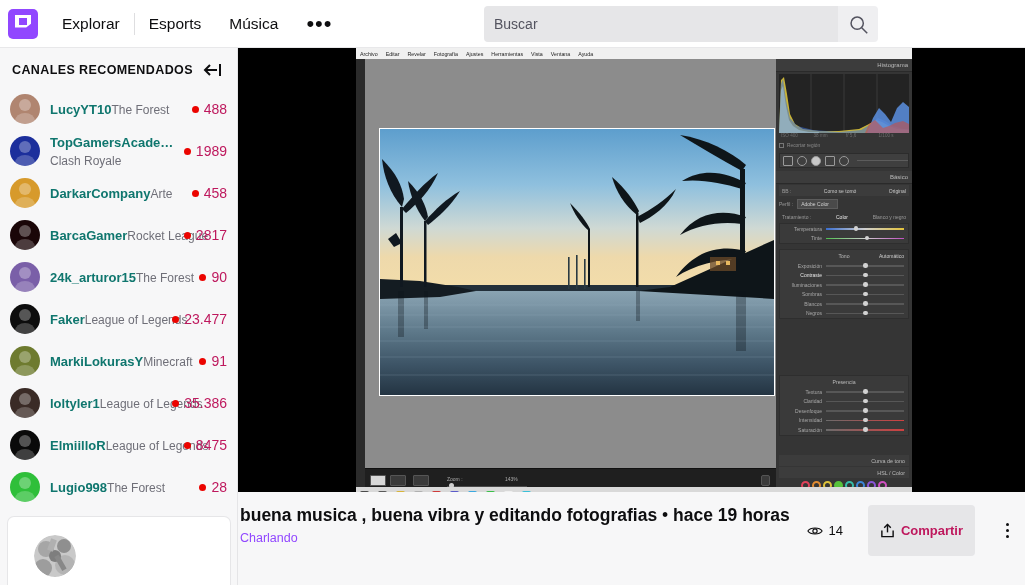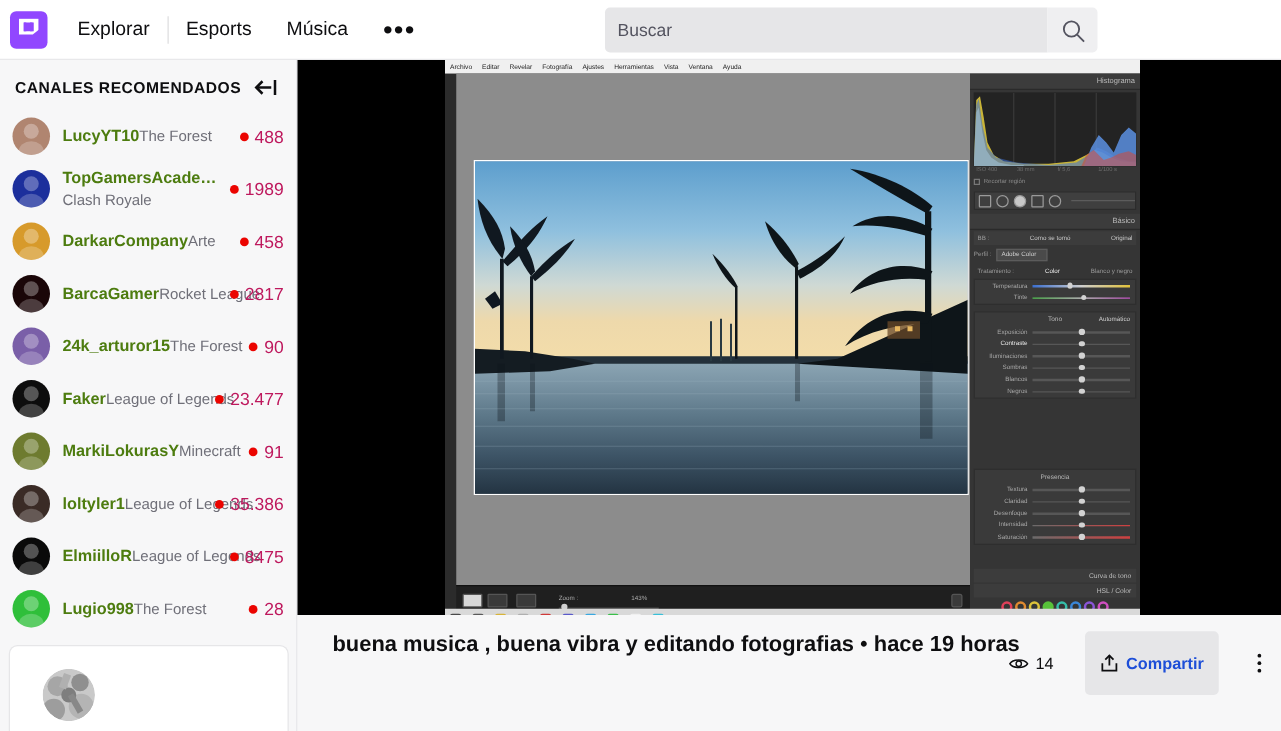--- a/index.html
+++ b/index.html
@@ -63,21 +63,21 @@
   }
   #sidebar-title { font-size: 12.5px; font-weight: bold; letter-spacing: .4px; color: #0e0e10; }
   #collapse-btn { cursor: pointer; display:flex; align-items:center; }
   .chan {
     display: flex; align-items: center; padding: 6px 10px 6px 10px;
     cursor: pointer; height: 42px;
   }
   .av { width: 30px; height: 30px; border-radius: 50%; flex: none; margin-right: 10px;
         overflow:hidden; position: relative; }
   .chan-txt { flex: 1; min-width: 0; }
-  .chan-name { font-size: 13px; font-weight: bold; color: #4d7c0f; line-height: 15px;
+  .chan-name { font-size: 13px; font-weight: bold; color: #0f766e; line-height: 15px;
     white-space: nowrap; overflow: hidden; text-overflow: ellipsis; }
   .chan-game { font-size: 12px; color: #6f6f78; line-height: 15px;
     white-space: nowrap; overflow: hidden; text-overflow: ellipsis; }
   .chan-view { display: flex; align-items: center; flex: none; margin-left: 6px; }
   .livedot { width: 7px; height: 7px; border-radius: 50%; background: #eb0400; margin-right: 5px; }
   .viewcount { font-size: 14px; color: #be185d; }
 
   #side-card {
     position: absolute; left: 8px; top: 469px; width: 222px; height: 74px;
     background: #fff; border-radius: 6px; box-shadow: 0 0 0 1px #e6e6e8;
@@ -182,31 +182,31 @@
   
   #taskbar { position: absolute; left: 0; top: 428px; width: 556px; height: 16px;
      background: #d9d9d9; display:flex; align-items:center; padding-left: 4px; gap: 9px; }
   .tb-ico { width: 9px; height: 9px; border-radius: 2px; }
 
   
   #infobar {
     position: absolute; left: 238px; top: 492px; width: 787px; height: 93px;
     background: #f7f7f8; padding: 14px 16px 0 14px;
   }
-  #info-left { position: absolute; left: 28px; top: 12px; width: 570px; }
+  #info-left { position: absolute; left: 2px; top: 12px; width: 570px; }
   #stream-title { font-size: 17.5px; font-weight: bold; color: #0e0e10; line-height: 23px; }
   #stream-title .sep { font-weight: normal; }
   #stream-title .ago { font-weight: bold; }
   #category { font-size: 12.5px; color: #9147ff; margin-top: 4px; cursor: pointer; }
   #info-right { position: absolute; right: 10px; top: 13px; display: flex; align-items: center; gap: 25px; }
   #viewers { display: flex; align-items: center; gap: 5px; font-size: 13px; color: #0e0e10; }
   #share-btn {
     display: flex; align-items: center; gap: 6px; background: #e6e6e8; border: none;
     border-radius: 4px; padding: 18px 12px; font-size: 13px; font-weight: bold;
-    color: #1d4ed8; cursor: pointer; font-family: "Liberation Sans", sans-serif;
+    color: #be185d; cursor: pointer; font-family: "Liberation Sans", sans-serif;
   }
   #more-btn { font-size: 18px; line-height: 10px; color: #0e0e10; cursor: pointer;
     padding: 0 6px; letter-spacing: 0; }
   .dots3 { display:flex; flex-direction:column; gap:3px; align-items:center; }
   .dots3 span { width:3px; height:3px; border-radius:50%; background:#0e0e10; display:block; }
 </style>
 </head>
 <body>
 
 <div id="app">
@@ -679,20 +679,21 @@
 
   </div>
 
   <div id="infobar">
     <div id="info-left">
       <div id="stream-title">
         <span>buena musica , buena vibra y editando fotografias</span>
         <span class="sep">•</span>
         <span class="ago">hace 19 horas</span>
       </div>
+      <div id="category">Charlando</div>
     </div>
 
     <div id="info-right">
       <div id="viewers">
         <svg width="16" height="12" viewBox="0 0 18 12" fill="none" stroke="#0e0e10" stroke-width="1.3">
           <path d="M1 6 C4 1.5 14 1.5 17 6 C14 10.5 4 10.5 1 6 Z"></path>
           <circle cx="9" cy="6" r="2.4"></circle>
         </svg>
         <span>14</span>
       </div>

